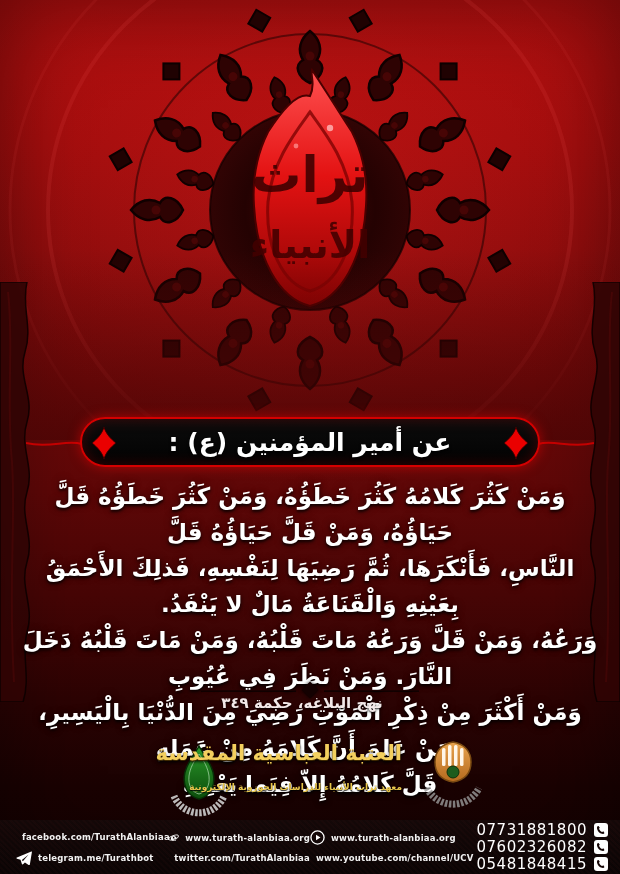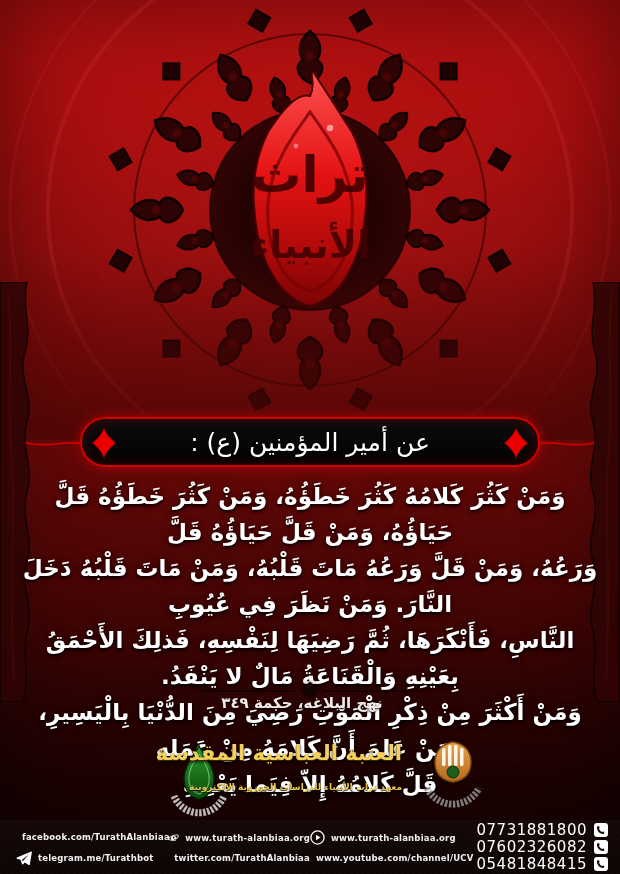--- a/index.html
+++ b/index.html
@@ -17,21 +17,21 @@
 
   
   .banner{
     position:absolute;left:80px;top:417px;width:460px;height:50px;
     background:linear-gradient(180deg,#0c0c0c,#020202);
     border:2px solid #d40000;border-radius:26px;
     box-shadow:0 0 12px rgba(230,0,0,.6), inset 0 0 14px rgba(160,0,0,.35);
     display:flex;align-items:center;justify-content:center;
   }
   .banner-title{
-    color:#ffffff;font-size:25px;font-weight:normal;direction:rtl;
+    color:#ffffff;font-size:25px;font-weight:bold;direction:rtl;
     text-shadow:0 2px 3px rgba(0,0,0,.9);white-space:nowrap;
   }
   .banner-diamond{position:absolute;top:8px;}
   .banner-diamond.left{left:10px;} .banner-diamond.right{right:10px;}
   .flourish{position:absolute;top:437px;}
   .flourish.left{left:26px;} .flourish.right{right:26px;}
 
   
   .quote{
     position:absolute;left:22px;right:22px;top:478px;
@@ -200,22 +200,22 @@
       <path d="M12,0 C14,7 19,12 24,16 C19,20 14,25 12,32 C10,25 5,20 0,16 C5,12 10,7 12,0 Z" fill="#ea0000" stroke="#3a0000" stroke-width="1"></path>
     </svg>
     <div class="banner-title">عن أمير المؤمنين (ع) :</div>
     <svg class="banner-diamond right" width="24" height="32" viewBox="0 0 24 32">
       <path d="M12,0 C14,7 19,12 24,16 C19,20 14,25 12,32 C10,25 5,20 0,16 C5,12 10,7 12,0 Z" fill="#ea0000" stroke="#3a0000" stroke-width="1"></path>
     </svg>
   </div>
 
   <div class="quote">
     <div>وَمَنْ كَثُرَ كَلامُهُ كَثُرَ خَطَؤُهُ، وَمَنْ كَثُرَ خَطَؤُهُ قَلَّ حَيَاؤُهُ، وَمَنْ قَلَّ حَيَاؤُهُ قَلَّ</div>
+    <div>النَّاسِ، فَأَنْكَرَهَا، ثُمَّ رَضِيَهَا لِنَفْسِهِ، فَذلِكَ الأَحْمَقُ بِعَيْنِهِ وَالْقَنَاعَةُ مَالٌ لا يَنْفَدُ.</div>
     <div>وَرَعُهُ، وَمَنْ قَلَّ وَرَعُهُ مَاتَ قَلْبُهُ، وَمَنْ مَاتَ قَلْبُهُ دَخَلَ النَّارَ. وَمَنْ نَظَرَ فِي عُيُوبِ</div>
-    <div>النَّاسِ، فَأَنْكَرَهَا، ثُمَّ رَضِيَهَا لِنَفْسِهِ، فَذلِكَ الأَحْمَقُ بِعَيْنِهِ وَالْقَنَاعَةُ مَالٌ لا يَنْفَدُ.</div>
     <div>وَمَنْ أَكْثَرَ مِنْ ذِكْرِ الْمَوْتِ رَضِيَ مِنَ الدُّنْيَا بِالْيَسِيرِ، وَمَنْ عَلِمَ أَنَّ كَلامَهُ مِنْ عَمَلِهِ</div>
     <div>قَلَّ كَلامُهُ إِلاّ فِيَما يَعْنِيهِ</div>
   </div>
 
   <div class="divider">
     <div class="line"></div>
     <div class="gem"></div>
     <div class="line"></div>
   </div>
   <div class="attribution">نهج البلاغه، حكمة ٣٤٩</div>

